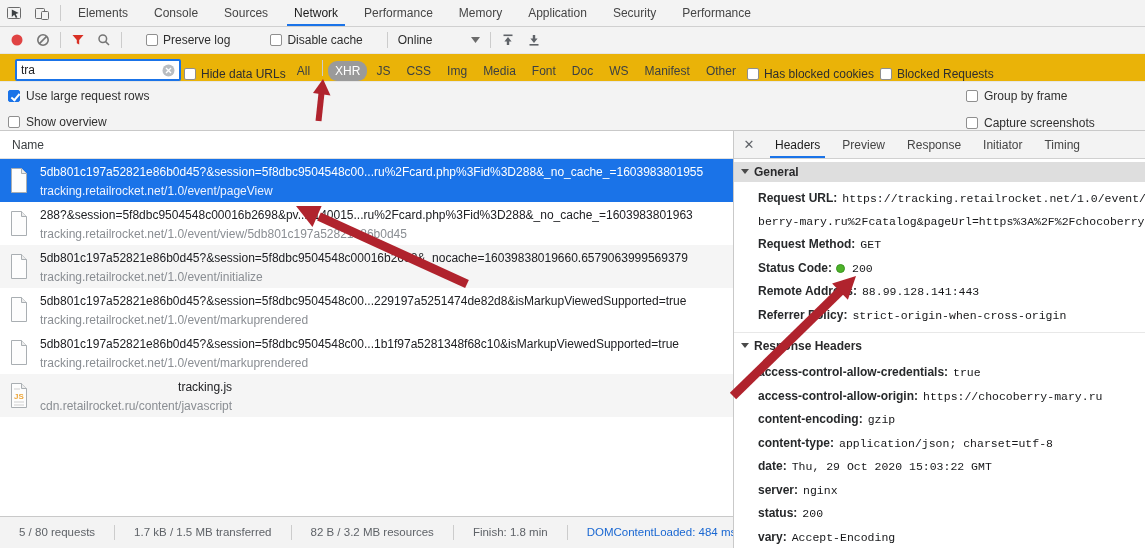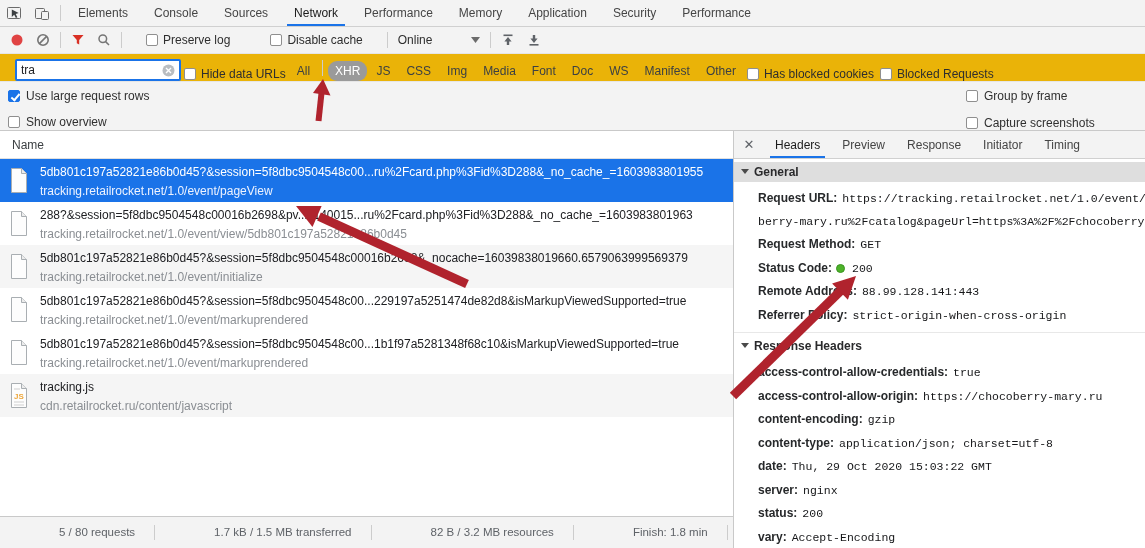--- a/index.html
+++ b/index.html
@@ -46,29 +46,29 @@
   .main { display:flex; height:417px; }
   .left-pane { width:734px; border-right:1px solid #c9c9c9; display:flex; flex-direction:column; background:#fff; }
   .grid-header { height:28px; border-bottom:1px solid #e0e0e0; display:flex; align-items:center;
                  padding-left:12px; color:#3c4043; background:#fff; }
   .rows { flex:1; overflow:hidden; }
   .req-row { height:43px; display:flex; align-items:center; padding-left:8px; }
   .req-row.shaded { background:#f5f5f5; }
   .req-row.selected { background:#1a73e8; }
   .req-icon { flex:none; width:22px; height:27px; }
   .lines { margin-left:10px; overflow:hidden; white-space:nowrap; }
-  .l1 { color:#202124; line-height:20px; }
+  .l1 { color:#202124; line-height:20px;text-align:right; }
   .l2 { color:#8a8e93; line-height:18px; }
   .req-row.selected .l1 { color:#fff; }
   .req-row.selected .l2 { color:#eef3ff; }
   
   .statusbar { height:32px; border-top:1px solid #c9c9c9; background:#f3f3f3;
                display:flex; align-items:center; overflow:hidden;
                font-size:11.5px; color:#5f6368; }
-  .sb-item { padding:0 19px; border-right:1px solid #ccc; white-space:nowrap; line-height:15px;margin-left:40px; }
+  .sb-item { padding:0 19px; border-right:1px solid #ccc; white-space:nowrap; line-height:15px; }
   .sb-item.dcl { color:#1967d2; }
   .sb-item.load { color:#d93025; border-right:none; }
   
   .right-pane { flex:1; display:flex; flex-direction:column; overflow:hidden; background:#fff; }
   .detail-tabs { height:28px; background:#f3f3f3; border-bottom:1px solid #d0d0d0;
                  display:flex; align-items:stretch; }
   .dt-close { width:30px; display:flex; align-items:center; justify-content:center;
               color:#5f6368; font-size:13px; }
   .dtab { padding:0 11px; display:flex; align-items:center; color:#454545; position:relative; }
   .dtab.active { color:#1b1b1b; }

